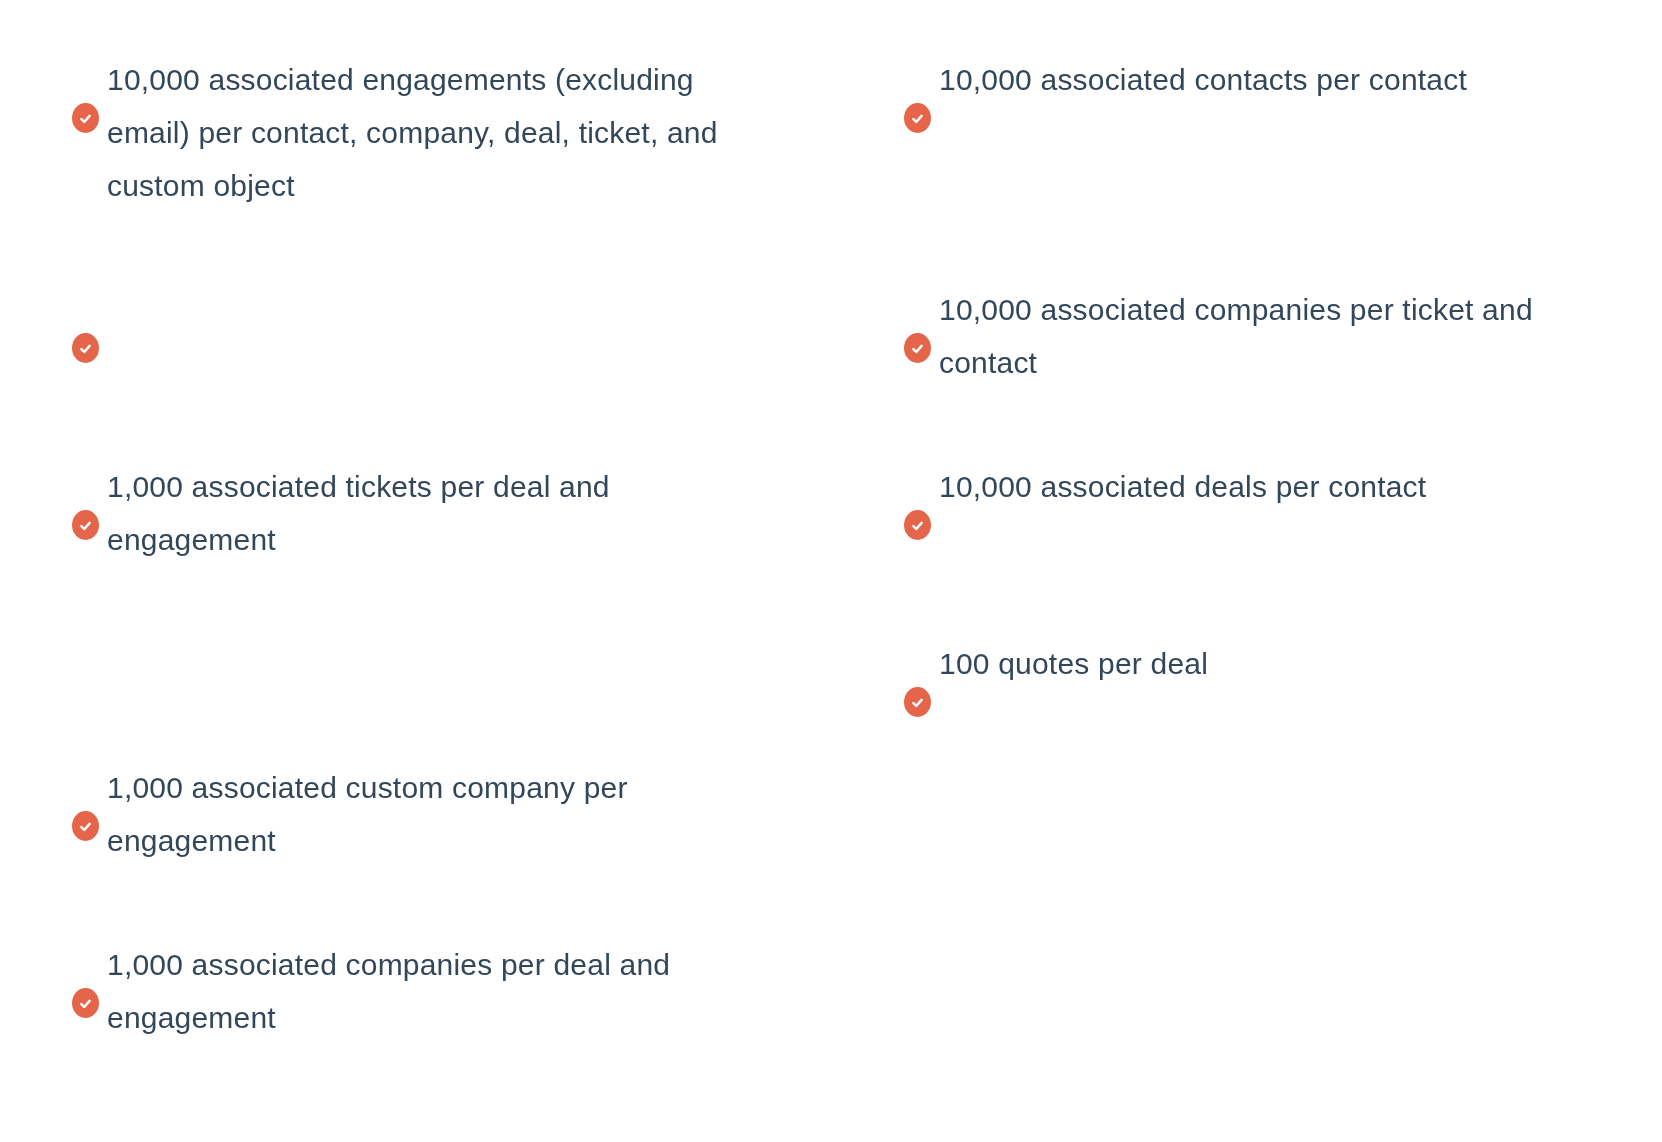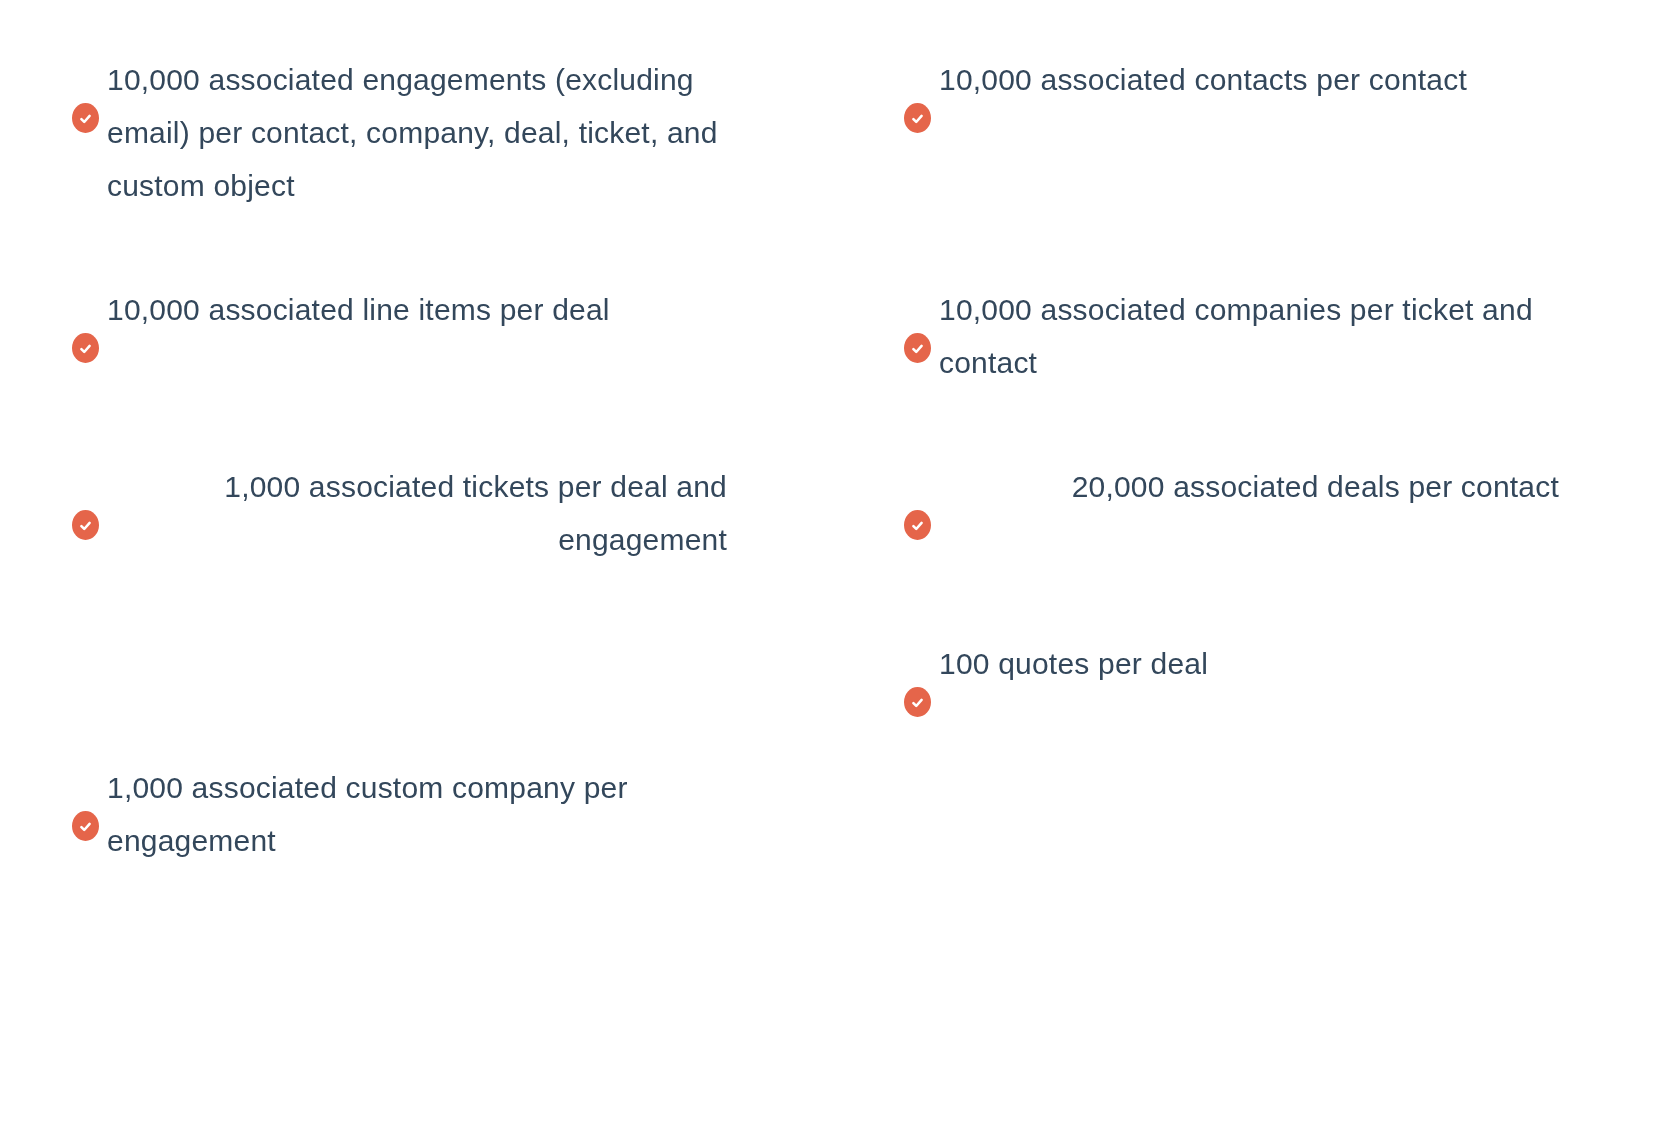--- a/index.html
+++ b/index.html
@@ -57,21 +57,21 @@
     fill: none;
     stroke: var(--glyph, #ffffff);
     stroke-width: 3.6;
     stroke-linecap: round;
     stroke-linejoin: round;
   }
   .c1 { grid-column: 1; }
   .c2 { grid-column: 2; }
   .r1 { grid-row: 1; }
   .r2 { grid-row: 2; }
-  .r3 { grid-row: 3; text-align: right; }
+  .r3 { grid-row: 3; }
   .r4 { grid-row: 4; }
   .r5 { grid-row: 5; }
   .r6 { grid-row: 6; }
 </style>
 </head>
 <body>
 
 <div class="page">
   <div class="grid">
 
@@ -83,21 +83,20 @@
       </span>
       <span class="txt">10,000 associated engagements (excluding email) per contact, company, deal, ticket, and custom object</span>
     </div>
 
     <div class="item c1 r2">
       <span class="check">
         <svg viewBox="0 0 24 24" aria-hidden="true">
             <path d="M6.2 12.9l4 4 7.6-8.6"></path>
           </svg>
       </span>
-      <span class="txt">10,000 associated line items per deal</span>
     </div>
 
     <div class="item c1 r3">
       <span class="check">
         <svg viewBox="0 0 24 24" aria-hidden="true">
             <path d="M6.2 12.9l4 4 7.6-8.6"></path>
           </svg>
       </span>
       <span class="txt">1,000 associated tickets per deal and engagement</span>
     </div>
@@ -105,20 +104,28 @@
 
     <div class="item c1 r5">
       <span class="check">
         <svg viewBox="0 0 24 24" aria-hidden="true">
             <path d="M6.2 12.9l4 4 7.6-8.6"></path>
           </svg>
       </span>
       <span class="txt">1,000 associated custom company per engagement</span>
     </div>
 
+    <div class="item c1 r6">
+      <span class="check">
+        <svg viewBox="0 0 24 24" aria-hidden="true">
+            <path d="M6.2 12.9l4 4 7.6-8.6"></path>
+          </svg>
+      </span>
+      <span class="txt">1,000 associated companies per deal and engagement</span>
+    </div>
 
     <div class="item c2 r1">
       <span class="check">
         <svg viewBox="0 0 24 24" aria-hidden="true">
             <path d="M6.2 12.9l4 4 7.6-8.6"></path>
           </svg>
       </span>
       <span class="txt">10,000 associated contacts per contact</span>
     </div>
 
@@ -130,21 +137,21 @@
       </span>
       <span class="txt">10,000 associated companies per ticket and contact</span>
     </div>
 
     <div class="item c2 r3">
       <span class="check">
         <svg viewBox="0 0 24 24" aria-hidden="true">
             <path d="M6.2 12.9l4 4 7.6-8.6"></path>
           </svg>
       </span>
-      <span class="txt">20,000 associated deals per contact</span>
+      <span class="txt">10,000 associated deals per contact</span>
     </div>
 
     <div class="item c2 r4">
       <span class="check">
         <svg viewBox="0 0 24 24" aria-hidden="true">
             <path d="M6.2 12.9l4 4 7.6-8.6"></path>
           </svg>
       </span>
       <span class="txt">100 quotes per deal</span>
     </div>

